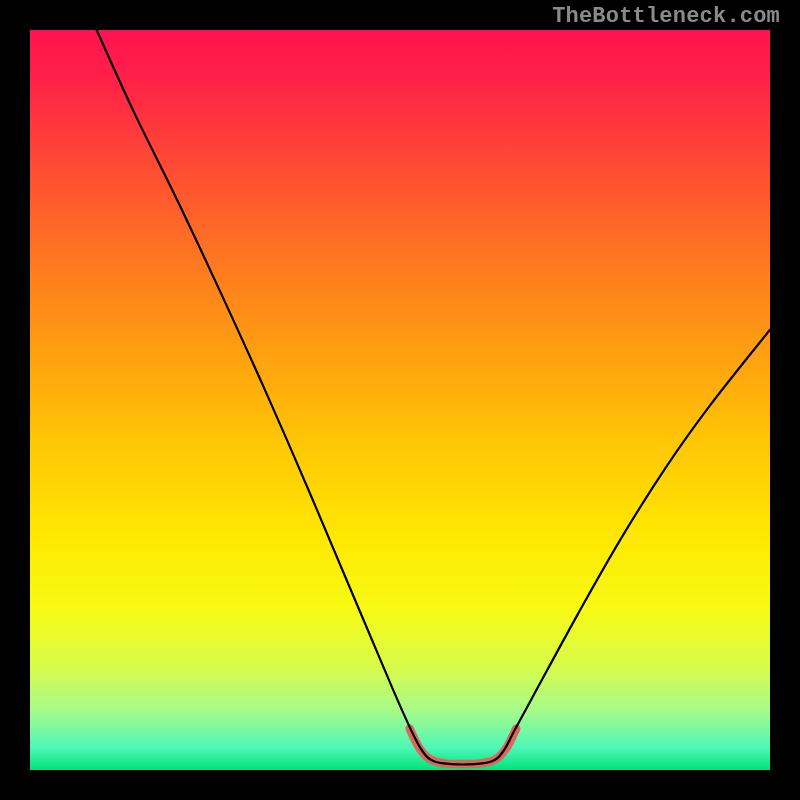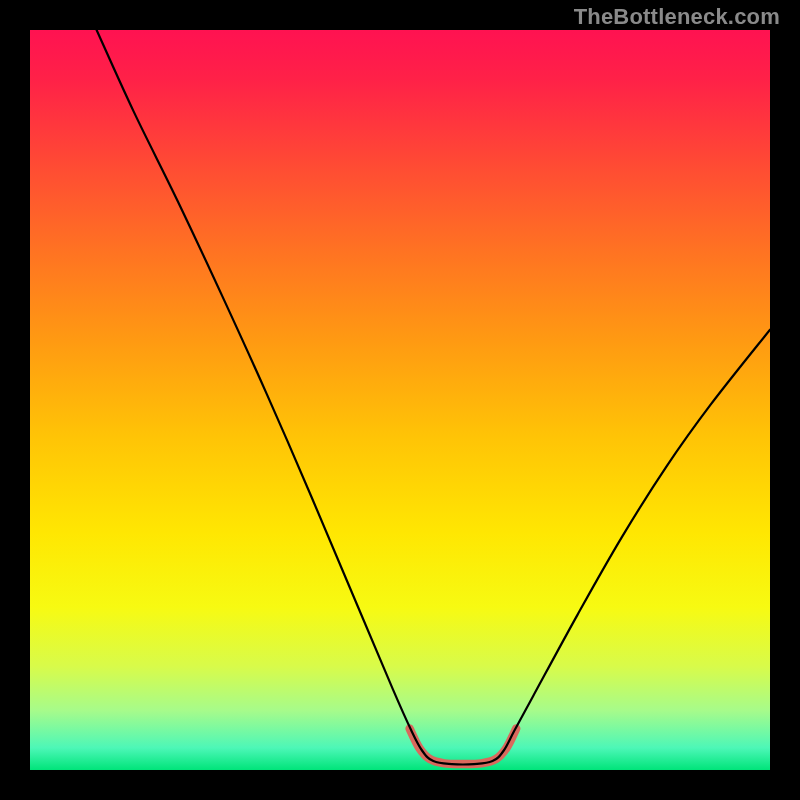--- a/index.html
+++ b/index.html
@@ -25,21 +25,21 @@
     height: 740px;
     overflow: hidden;
   }
   .watermark {
     position: absolute;
     top: 4px;
     right: 20px;
     font-size: 22px;
     font-weight: 600;
     color: #8a8a8a;
-    font-family: Liberation Sans, sans-serif;
+    font-family: Liberation Mono, monospace;
     letter-spacing: 0.2px;
   }
   svg { display: block; }
 </style>
 </head>
 <body>
 
 <div class="frame">
   <div class="watermark">TheBottleneck.com</div>
 

